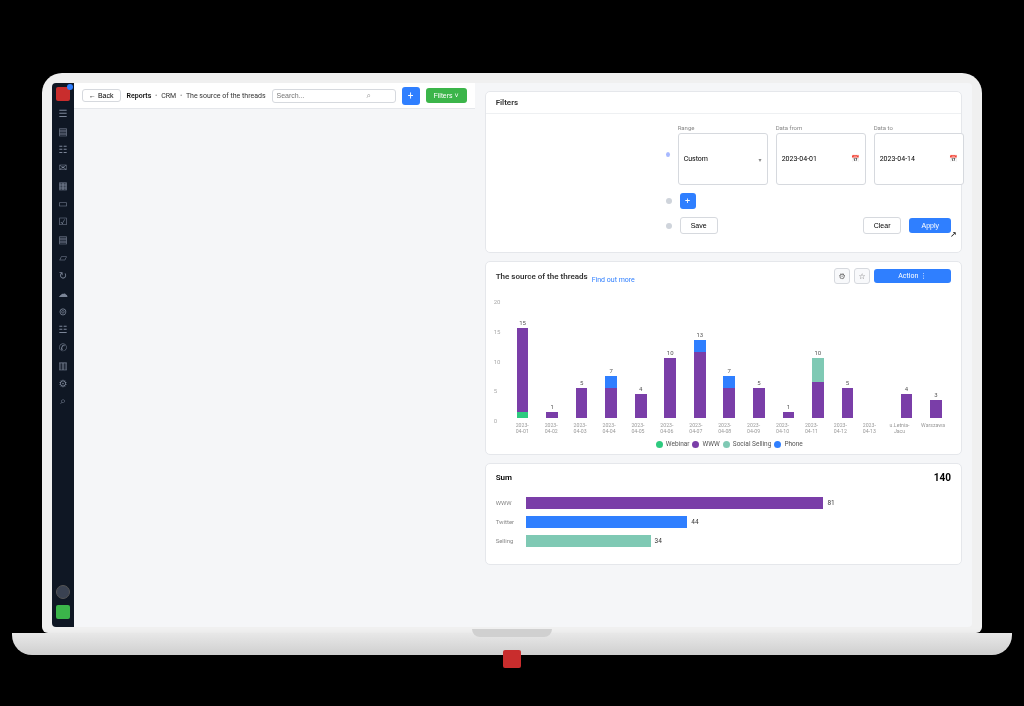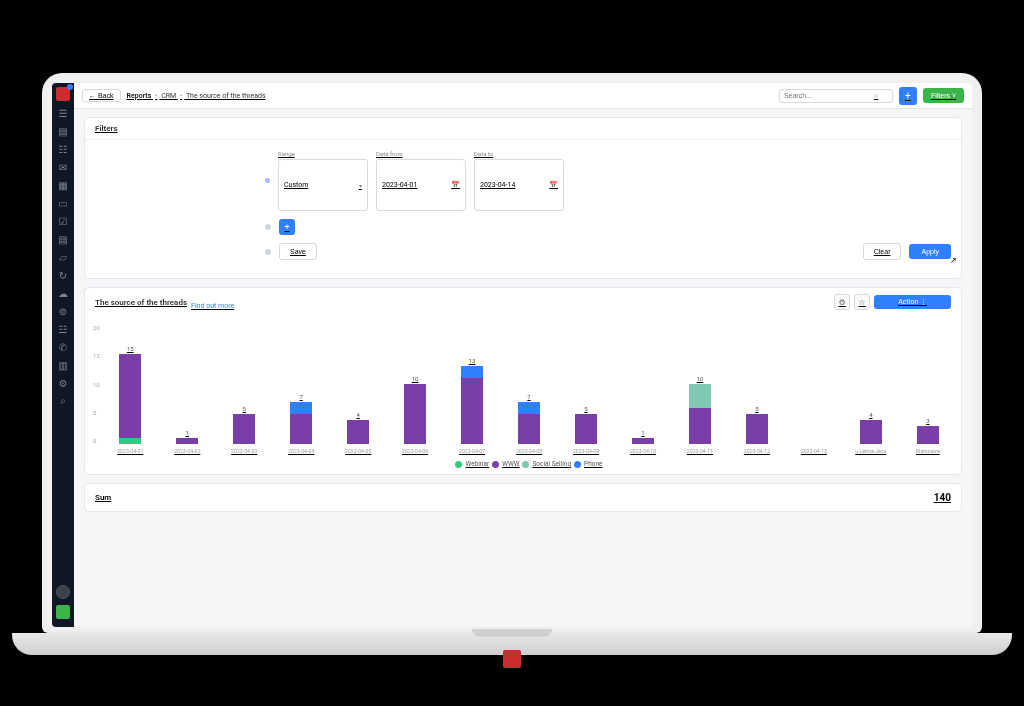--- a/index.html
+++ b/index.html
@@ -10,27 +10,27 @@
   .screen { width: 100%; height: 100%; background: #f5f6f8; display: flex; border-radius: 4px; overflow: hidden; font-size: 8px; }
   
   .sidebar { width: 22px; background: #0f1724; display: flex; flex-direction: column; align-items: center; padding: 4px 0; gap: 6px; }
   .sidebar .logo { width: 14px; height: 14px; background: #c92d2d; border-radius: 2px; position: relative; }
   .sidebar-badge { position:absolute; top:-3px; right:-3px; width:6px; height:6px; background:#2f7fff; border-radius:50%; }
   .sidebar .icon { width: 12px; height: 12px; color: #7a8496; font-size: 10px; display:flex; align-items:center; justify-content:center; }
   .sidebar .bottom { margin-top:auto; display:flex; flex-direction:column; gap:6px; align-items:center; padding-bottom:4px;}
   .sidebar .avatar { width:14px; height:14px; border-radius:50%; background:#3a4252; border:1px solid #555;}
   .sidebar .green-btn { width:14px; height:14px; background:#3bb54a; border-radius:2px; }
   
-  .main { flex:1; display:flex; flex-direction:column; overflow:hidden;text-decoration:underline; }
+  .main { flex:1; display:flex; flex-direction:row; overflow:hidden; }
   .topbar { height: 26px; background:#fff; border-bottom:1px solid #e5e7eb; display:flex; align-items:center; padding:0 8px; gap:6px; }
   .back-btn { border:1px solid #d6d9de; background:#fff; padding:2px 6px; border-radius:3px; font-size:7px; cursor:pointer;}
   .breadcrumb { font-size:7px; color:#333; }
   .breadcrumb b { font-weight:600; color:#111; }
   .breadcrumb .sep { color:#999; margin:0 2px;}
-  .search { margin-left:auto; display:flex; align-items:center; border:1px solid #d6d9de; border-radius:3px; padding:1px 4px; width:114px; }
+  .search { margin-left:auto; display:flex; align-items:center; border:1px solid #d6d9de; border-radius:3px; padding:1px 4px; width:124px; }
   .search input { border:none; outline:none; width: 90px; font-size:7px; background:transparent; }
   .sq-btn { width:18px; height:18px; border-radius:3px; display:flex; align-items:center; justify-content:center; font-size:10px; cursor:pointer; }
   .sq-btn.blue { background:#2f7fff; color:#fff; }
   .filters-btn { background:#3bb54a; color:#fff; border:none; padding:4px 8px; border-radius:3px; font-size:7px; cursor:pointer; display:flex; align-items:center; gap:3px;}
   .content { flex:1; overflow-y:auto; padding:8px 10px; }
   .card { background:#fff; border:1px solid #e5e7eb; border-radius:5px; margin-bottom:8px; }
   .card-header { padding:6px 10px; font-size:8px; font-weight:600; color:#333; border-bottom:1px solid #eef0f2; display:flex; align-items:center; }
   .card-body { padding:10px; }
   
   .filter-row { display:flex; align-items:center; gap:8px; margin-bottom:8px; }
@@ -322,20 +322,43 @@
                 </div>
               </div>
           </div>
         </div>
 
         <div class="card">
           <div class="sum-header">
             <span class="sum-title">Sum</span>
             <span class="sum-val">140</span>
           </div>
+          <div class="hbars" id="hbars">
+              <div class="hbar-row">
+                <span class="hbar-label">WWW</span>
+                <div class="hbar-track">
+                  <div class="hbar-fill" style="background: rgb(122, 62, 168); width: 70%;"></div>
+                  <span class="hbar-val">81</span>
+                </div>
+              </div>
+              <div class="hbar-row">
+                <span class="hbar-label">Twitter</span>
+                <div class="hbar-track">
+                  <div class="hbar-fill" style="background: rgb(47, 127, 255); width: 38.0247%;"></div>
+                  <span class="hbar-val">44</span>
+                </div>
+              </div>
+              <div class="hbar-row">
+                <span class="hbar-label">Selling</span>
+                <div class="hbar-track">
+                  <div class="hbar-fill" style="background: rgb(127, 201, 180); width: 29.3827%;"></div>
+                  <span class="hbar-val">34</span>
+                </div>
+              </div>
+            </div>
         </div>
       </div>
     </div>
   </div>
   <div class="laptop-base">
       <div class="laptop-notch"></div>
     </div>
 </div>
 
 <div class="red-badge"></div>

